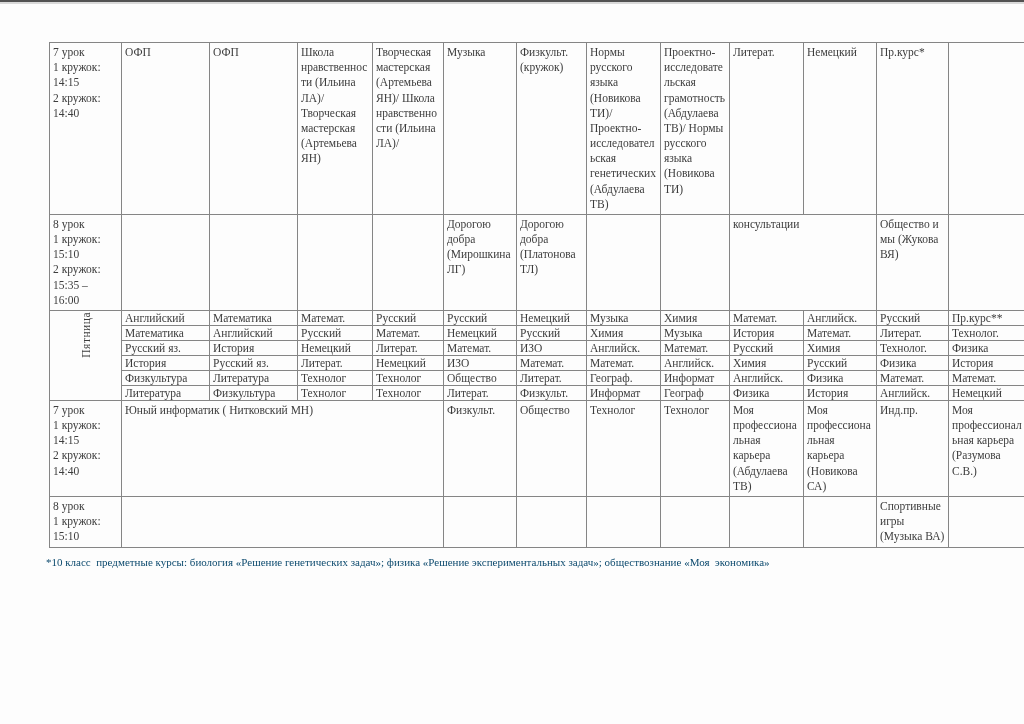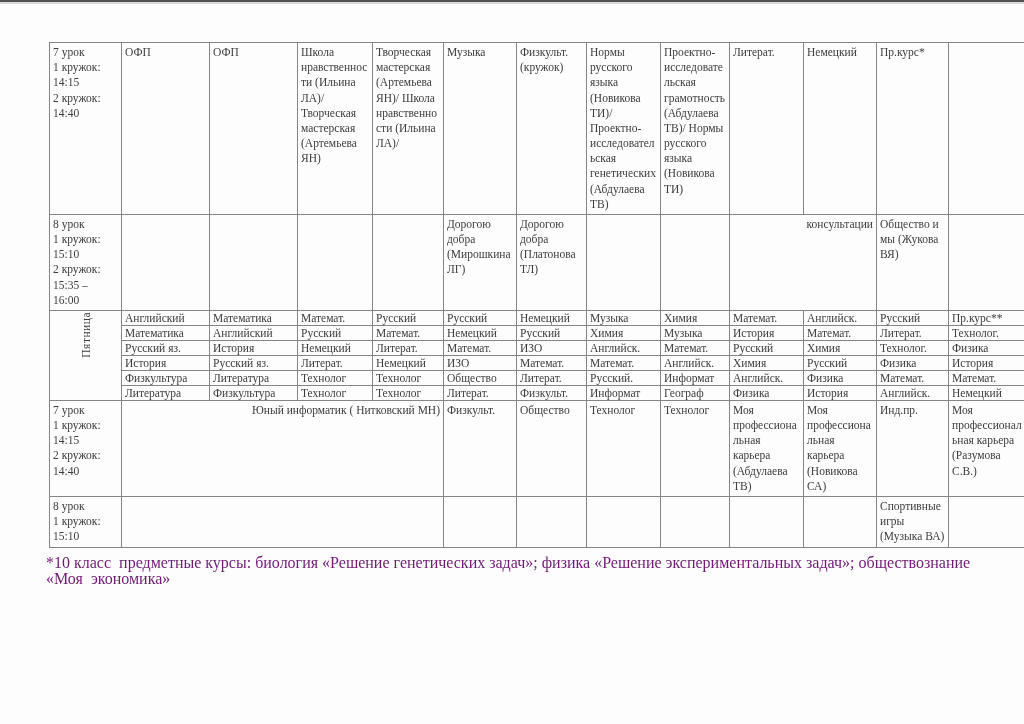--- a/index.html
+++ b/index.html
@@ -52,28 +52,28 @@
     padding: 0;
   }
   .vertical-label {
     display: inline-block;
     writing-mode: vertical-rl;
     transform: rotate(180deg);
     font-size: 11.5px;
     color: #3d3d3d;
     letter-spacing: 0.5px;
   }
-  td.center { text-align: right; }
+  td.center { text-align: left; }
   .footnotes {
     position: absolute;
     left: 46px; top: 524px;
     width: 960px;
-    font-size: 16px;
+    font-size: 11px;
     line-height: 15.5px;
-    color: #701a75;
+    color: #0c4a6e;
     white-space: pre-wrap;
   }
   .footnotes div { margin: 0; }
 </style>
 </head>
 <body>
 
 <div class="scan-edge-top"></div>
 
 <table class="schedule">
@@ -191,21 +191,21 @@
       <td>Физика</td>
       <td>История</td>
     </tr>
     <tr class="fr" style="height:14px">
       <td>Физкультура</td>
       <td>Литература</td>
       <td>Технолог</td>
       <td>Технолог</td>
       <td>Общество</td>
       <td>Литерат.</td>
-      <td>Русский.</td>
+      <td>Географ.</td>
       <td>Информат</td>
       <td>Английск.</td>
       <td>Физика</td>
       <td>Математ.</td>
       <td>Математ.</td>
     </tr>
     <tr class="fr" style="height:14px">
       <td>Литература</td>
       <td>Физкультура</td>
       <td>Технолог</td>

